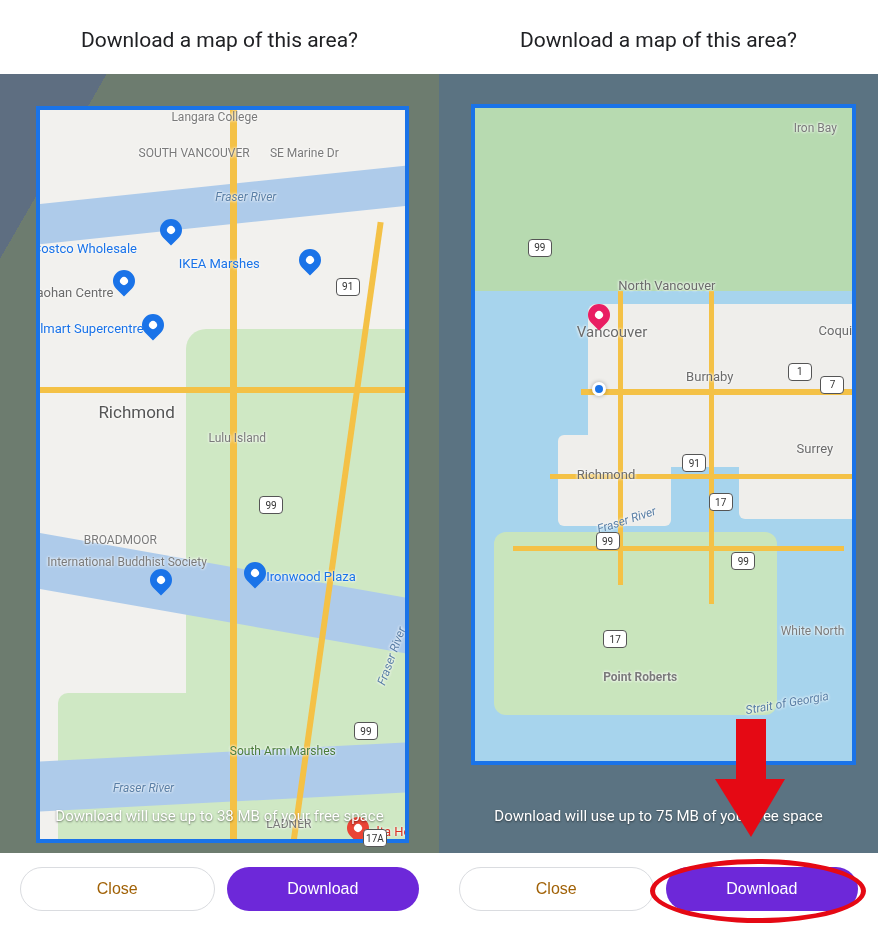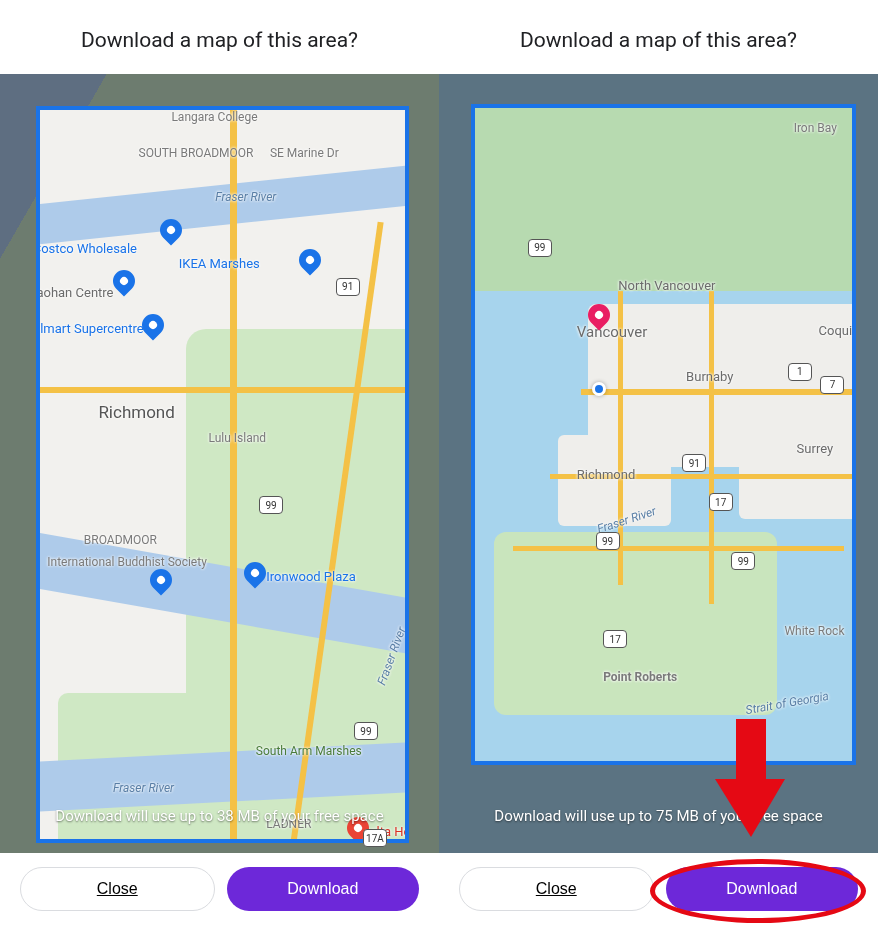--- a/index.html
+++ b/index.html
@@ -153,22 +153,21 @@
   font-weight: 500;
   display: flex;
   align-items: center;
   justify-content: center;
   cursor: pointer;
   border: none;
 }
 .btn-outline {
   background: #fff;
   border: 1.5px solid #dadce0;
-  color: #000000;
-  text-decoration: underline;
+  color: #a16207;
 }
 .btn-primary {
   background: #6d28d9;
   color: #fff;
 }
 
 .red-arrow {
   position: absolute;
   right: 88px;
   bottom: 90px;
@@ -203,33 +202,33 @@
           <div class="lm-green1"></div>
           <div class="lm-green2"></div>
           <div class="lm-river1"></div>
           <div class="lm-river2"></div>
           <div class="lm-river3"></div>
           <div class="lm-road v1"></div>
           <div class="lm-road v2"></div>
           <div class="lm-road h1"></div>
 
           <span class="map-label small" style="left:36%; top:0%;">Langara College</span>
-          <span class="map-label small" style="left:27%; top:5%;">SOUTH BROADMOOR</span>
+          <span class="map-label small" style="left:27%; top:5%;">SOUTH VANCOUVER</span>
           <span class="map-label small" style="left:63%; top:5%;">SE Marine Dr</span>
           <span class="river-label map-label" style="left:48%; top:11%;">Fraser River</span>
           <span class="map-label" style="left:-2%; top:18%; color:#1a73e8;">Costco Wholesale</span>
           <span class="map-label" style="left:38%; top:20%; color:#1a73e8;">IKEA Marshes</span>
           <span class="map-label" style="left:-3%; top:24%;">Yaohan Centre</span>
           <span class="map-label" style="left:-5%; top:29%; color:#1a73e8;">Walmart Supercentre</span>
           <span class="map-label" style="left:16%; top:40%; font-size:17px; color:#555;">Richmond</span>
           <span class="map-label small" style="left:33%; top:44%;margin-left:48px;">Lulu Island</span>
           <span class="map-label small" style="left:12%; top:58%;">BROADMOOR</span>
           <span class="map-label small" style="left:2%; top:61%;">International Buddhist Society</span>
           <span class="map-label" style="left:62%; top:63%; color:#1a73e8;">Ironwood Plaza</span>
-          <span class="map-label small" style="left:52%; top:87%; color:#4a7c3a;padding-left:26px;">South Arm Marshes</span>
+          <span class="map-label small" style="left:52%; top:87%; color:#4a7c3a;">South Arm Marshes</span>
           <span class="river-label map-label" style="left:20%; top:92%;">Fraser River</span>
           <span class="river-label map-label" style="left:88%; top:74%; transform:rotate(-70deg);">Fraser River</span>
           <span class="map-label small" style="left:62%; top:97%;">LADNER</span>
           <span class="map-label" style="left:88%; top:98%; color:#d93025;">Delta Hos</span>
 
           <div class="pin" style="left:33%; top:15%;"></div>
           <div class="pin" style="left:71%; top:19%;"></div>
           <div class="pin" style="left:20%; top:22%;"></div>
           <div class="pin" style="left:28%; top:28%;"></div>
           <div class="pin" style="left:30%; top:63%;"></div>
@@ -271,21 +270,21 @@
           <div class="rm-road v2"></div>
 
           <span class="map-label small" style="right:4%; top:2%;">Iron Bay</span>
           <span class="map-label" style="left:38%; top:26%;">North Vancouver</span>
           <span class="map-label" style="left:27%; top:33%; font-size:15px;">Vancouver</span>
           <span class="map-label" style="left:56%; top:40%;">Burnaby</span>
           <span class="map-label" style="right:-2%; top:33%;">Coquitl</span>
           <span class="map-label" style="left:27%; top:55%;">Richmond</span>
           <span class="map-label" style="right:5%; top:51%;">Surrey</span>
           <span class="river-label map-label" style="left:32%; top:62%; transform:rotate(-18deg);">Fraser River</span>
-          <span class="map-label small" style="right:2%; top:79%;">White Rock</span>
+          <span class="map-label small" style="right:2%; top:79%;">White North</span>
           <span class="map-label small" style="left:34%; top:86%;font-weight:bold;">Point Roberts</span>
           <span class="river-label map-label" style="right:6%; top:90%; transform:rotate(-10deg);">Strait of Georgia</span>
 
           <div class="pin heart" style="left:30%; top:30%;"></div>
           <div class="blue-dot" style="left:31%; top:42%;"></div>
 
           <div class="shield" style="left:14%; top:20%;">99</div>
           <div class="shield" style="left:83%; top:39%;">1</div>
           <div class="shield" style="right:2%; top:41%;">7</div>
           <div class="shield" style="left:55%; top:53%;">91</div>

